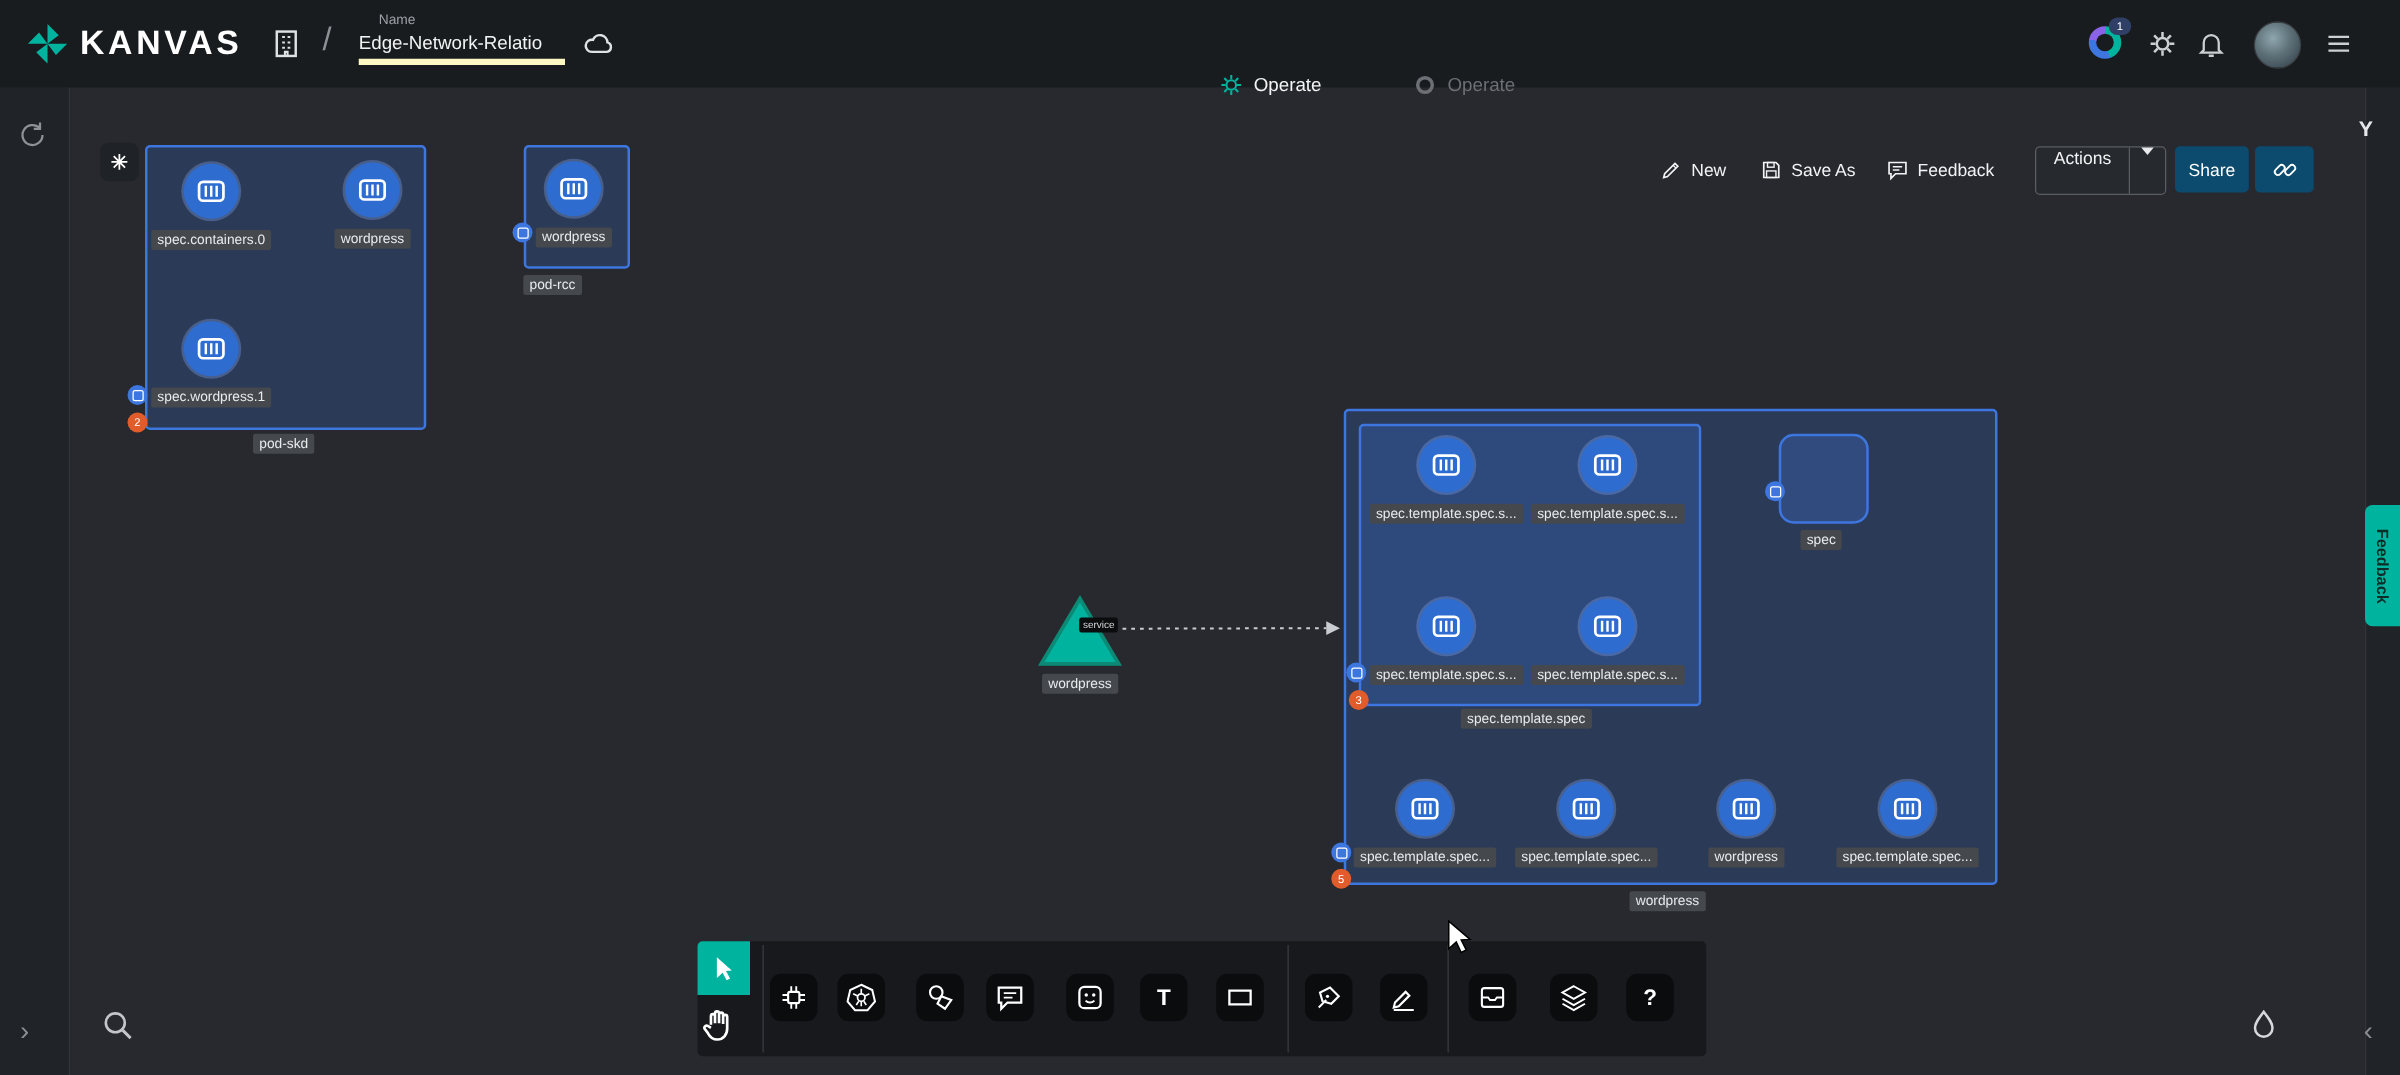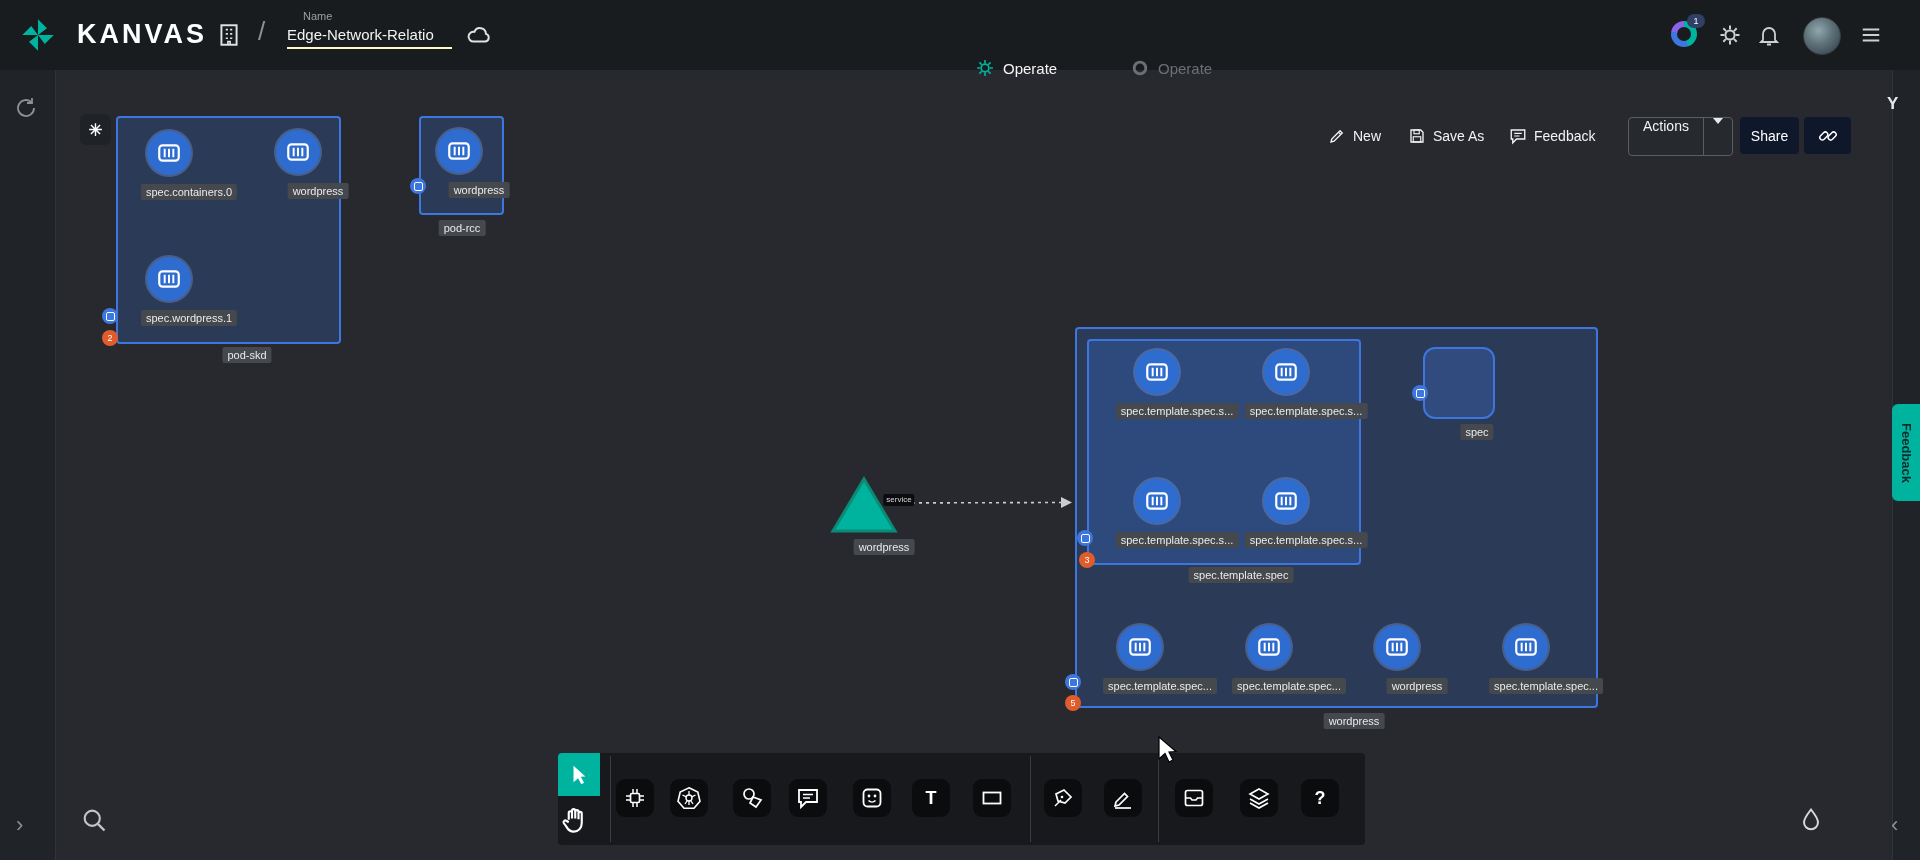--- a/index.html
+++ b/index.html
@@ -3,25 +3,25 @@
 <meta charset="utf-8">
 <style>
   html,body{margin:0;padding:0;background:#26292d;}
   .app{position:relative;width:1920px;height:860px;overflow:hidden;background:#27292e;
        font-family:"Liberation Sans","DejaVu Sans",sans-serif;color:#e8eaec;}
   .abs{position:absolute;}
   svg{display:block;}
 
   
   .header{position:absolute;left:0;top:0;width:1920px;height:70px;background:#191c1e;z-index:20;}
-  .logo-text{position:absolute;left:64px;top:19px;font-size:27px;font-weight:700;letter-spacing:3px;color:#ffffff;margin-left:13px;}
+  .logo-text{position:absolute;left:64px;top:19px;font-size:27px;font-weight:700;letter-spacing:3px;color:#ffffff;}
   .slash{position:absolute;left:258px;top:16px;font-size:26px;color:#8d9196;font-weight:300;}
   .name-label{position:absolute;left:287px;top:10px;font-size:11px;color:#9aa0a5;padding-left:16px;}
   .name-input{position:absolute;left:287px;top:26px;width:165px;background:transparent;border:none;
-      border-bottom:2px solid #fef9c3;color:#f0f2f3;font-size:15px;padding:0 0 4px 0;outline:none;
+      border-bottom:5px solid #fef9c3;color:#f0f2f3;font-size:15px;padding:0 0 4px 0;outline:none;
       font-family:"Liberation Sans","DejaVu Sans",sans-serif;}
   .tab{position:absolute;top:53px;height:30px;display:flex;align-items:center;gap:8px;font-size:15px;z-index:21;cursor:pointer;}
   .tab.active span{color:#f2f4f5;}
   .tab.inactive span{color:#6c7075;}
   .hicon{position:absolute;cursor:pointer;}
   .prog-ring{width:26px;height:26px;border-radius:50%;background:conic-gradient(#00b39f 0 45%,#3d76de 45% 78%,#8a63e8 78% 100%);position:relative;}
   .prog-ring::after{content:"";position:absolute;left:6px;top:6px;width:14px;height:14px;border-radius:50%;background:#191c1e;}
   .prog-badge{position:absolute;left:16px;top:-7px;min-width:14px;height:14px;border-radius:7px;background:#2f3f66;
       color:#fff;font-size:9px;display:flex;align-items:center;justify-content:center;padding:0 2px;}
   .avatar{width:36px;height:36px;border-radius:50%;background:radial-gradient(circle at 40% 35%, #8fa6ad 0%, #5d7078 45%, #2d3a42 100%);border:1px solid #3a3e42;}
@@ -31,39 +31,39 @@
   .rail-right{position:absolute;left:1892px;top:70px;width:28px;height:790px;background:#202327;border-left:1px solid #303338;z-index:15;}
   .chev{font-size:22px;color:#8b8f93;cursor:pointer;line-height:20px;}
   .feedback{position:absolute;left:1892px;top:404px;width:28px;height:97px;background:#00b39f;border-radius:6px 0 0 6px;
       display:flex;align-items:center;justify-content:center;z-index:16;cursor:pointer;}
   .feedback span{writing-mode:vertical-rl;font-size:13px;color:#0b2e2a;font-weight:700;}
 
   
   .grp{position:absolute;border:2px solid #3d76de;background:rgba(54,106,199,.27);border-radius:4px;z-index:1;cursor:pointer;}
   .grp.inner{z-index:2;background:rgba(54,106,199,.33);}
   .chip{position:absolute;transform:translateX(-50%);background:#45484d;color:#e9ebed;font-size:11px;line-height:14px;
-      padding:1px 5px;border-radius:2px;white-space:nowrap;z-index:4;margin-left:20px;}
+      padding:1px 5px;border-radius:2px;white-space:nowrap;z-index:4;}
   .chip.tiny{font-size:8px;line-height:10px;background:#0b0c0e;color:#d5d8db;padding:1px 3px;z-index:5;}
   .node{position:absolute;width:44px;height:44px;border-radius:50%;background:#2e6ccf;display:flex;align-items:center;
       justify-content:center;z-index:3;box-shadow:0 0 0 2px rgba(125,165,240,.35);cursor:pointer;}
   .sqnode{position:absolute;width:68px;height:68px;border-radius:12px;border:2px solid #3d76de;background:rgba(62,116,221,.30);z-index:3;cursor:pointer;}
   .badge{position:absolute;width:16px;height:16px;border-radius:50%;display:flex;align-items:center;justify-content:center;
       z-index:5;font-size:9px;color:#fff;cursor:pointer;}
   .badge.blue{background:#3d76de;}
   .badge.orange{background:#e05c2a;}
   .badge.blue i{display:block;width:7px;height:7px;border:1.5px solid #fff;border-radius:2px;}
 
   
   .tb{position:absolute;top:127px;display:flex;align-items:center;gap:7px;font-size:14px;color:#f2f3f4;z-index:8;cursor:pointer;}
   .btn-actions{position:absolute;left:1628px;top:117px;width:103px;height:37px;border:1px solid #5a5e63;border-radius:4px;
       display:flex;z-index:8;background:#26292d;cursor:pointer;}
   .btn-actions .lbl{flex:1;text-align:center;font-size:14px;color:#f2f3f4;}
   .btn-actions .sep{width:1px;height:100%;background:#5a5e63;}
   .caret{width:0;height:0;border-left:5px solid transparent;border-right:5px solid transparent;border-top:6px solid #e8eaec;margin:0 9px;}
-  .btn-teal{position:absolute;top:117px;height:37px;background:#0f172a;border-radius:4px;display:flex;align-items:center;
+  .btn-teal{position:absolute;top:117px;height:37px;background:#0c4a6e;border-radius:4px;display:flex;align-items:center;
       justify-content:center;z-index:8;cursor:pointer;color:#fff;font-size:14px;}
 
   
   .dock{position:absolute;left:558px;top:753px;width:807px;height:92px;background:#17191c;border-radius:4px;z-index:8;}
   .dock-active{position:absolute;left:558px;top:753px;width:42px;height:43px;background:#00b39f;border-radius:4px 0 0 0;
       display:flex;align-items:center;justify-content:center;z-index:9;cursor:pointer;}
   .tile{position:absolute;top:779px;width:38px;height:38px;border-radius:9px;background:#0a0c0e;display:flex;align-items:center;
       justify-content:center;z-index:9;cursor:pointer;}
   .tile span{font-size:18px;font-weight:700;color:#fff;}
   .dock-div{position:absolute;top:756px;width:1px;height:86px;background:#393d41;z-index:9;}

